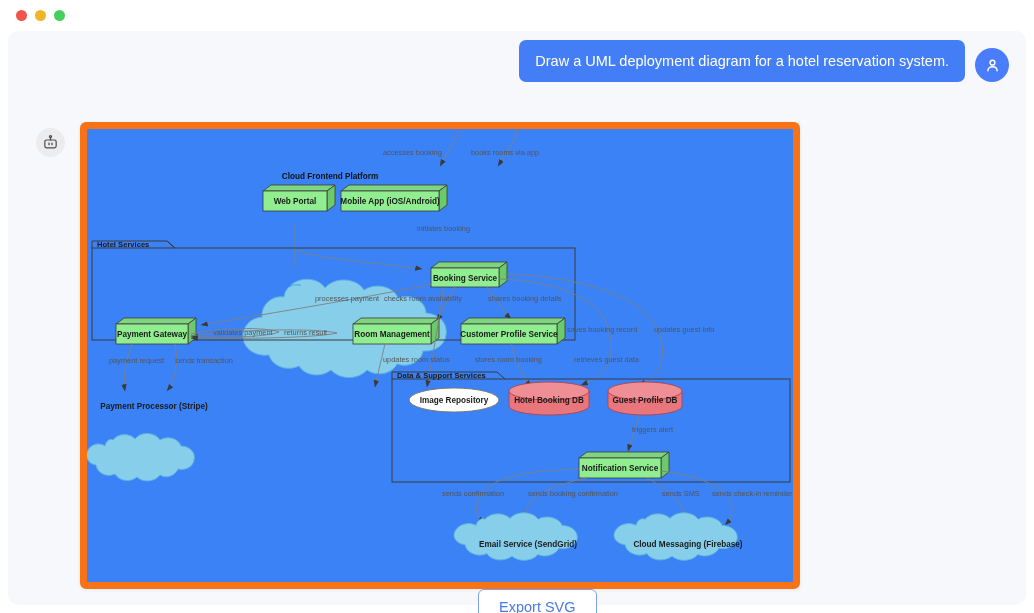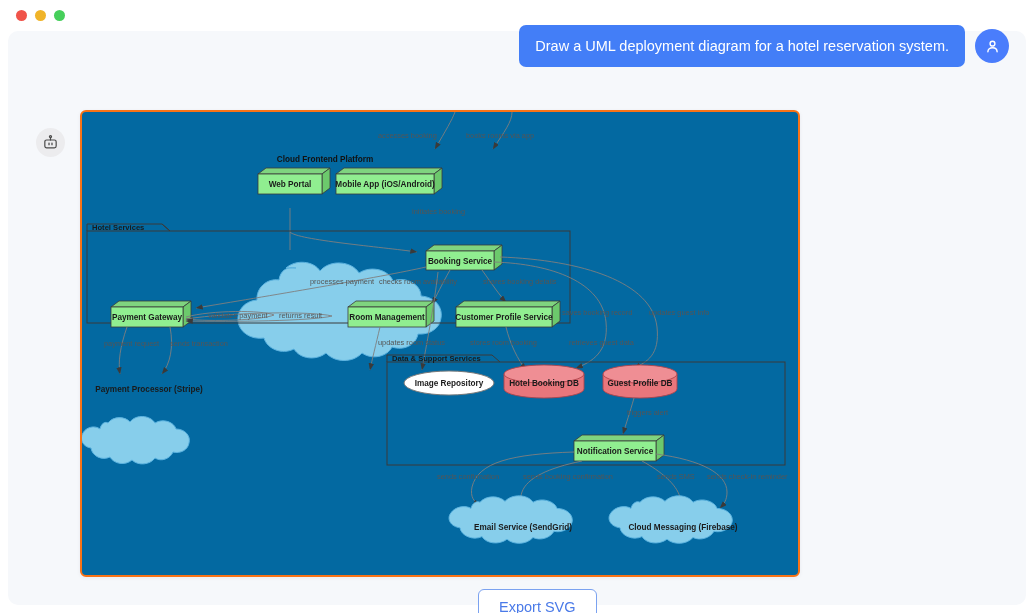--- a/index.html
+++ b/index.html
@@ -35,22 +35,22 @@
   
   .surface {
     position: absolute; left: 8px; top: 31px;
     width: 1018px; height: 574px;
     background: #f6f8fb;
     border-radius: 10px;
   }
 
   
   .user-row {
-    position: absolute; right: 25px; top: 25px;
-    display: flex; align-items: flex-start; gap: 10px;
+    position: absolute; right: 25px; top: 40px;
+    display: flex; align-items: flex-end; gap: 10px;
   }
   .avatar-user {
     width: 34px; height: 34px; border-radius: 50%;
     background: #4a7dfc;
     display: flex; align-items: center; justify-content: center;
     flex: 0 0 34px;
     margin-top: 4px;
   }
   .bubble-user {
     background: #437ef7;
@@ -66,24 +66,24 @@
   
   .bot-avatar {
     position: absolute; left: 36px; top: 128px;
     width: 29px; height: 29px; border-radius: 50%;
     background: #ececee;
     display: flex; align-items: center; justify-content: center;
   }
 
   
   .canvas-card {
-    position: absolute; left: 80px; top: 110px;
+    position: absolute; left: 80px; top: 122px;
     width: 720px; height: 467px;
-    background: #0369a1;
-    border: 2px solid #f97316;
+    background: #3b82f6;
+    border: 7px solid #f97316;
     border-radius: 6px;
     box-shadow: 0 1px 4px rgba(20,30,60,0.06);
     overflow: hidden;
   }
   .diagram-svg { display:block; }
 
   
   .actions {
     position: absolute; left: 478px; top: 545px;
     display: flex; gap: 14px;

